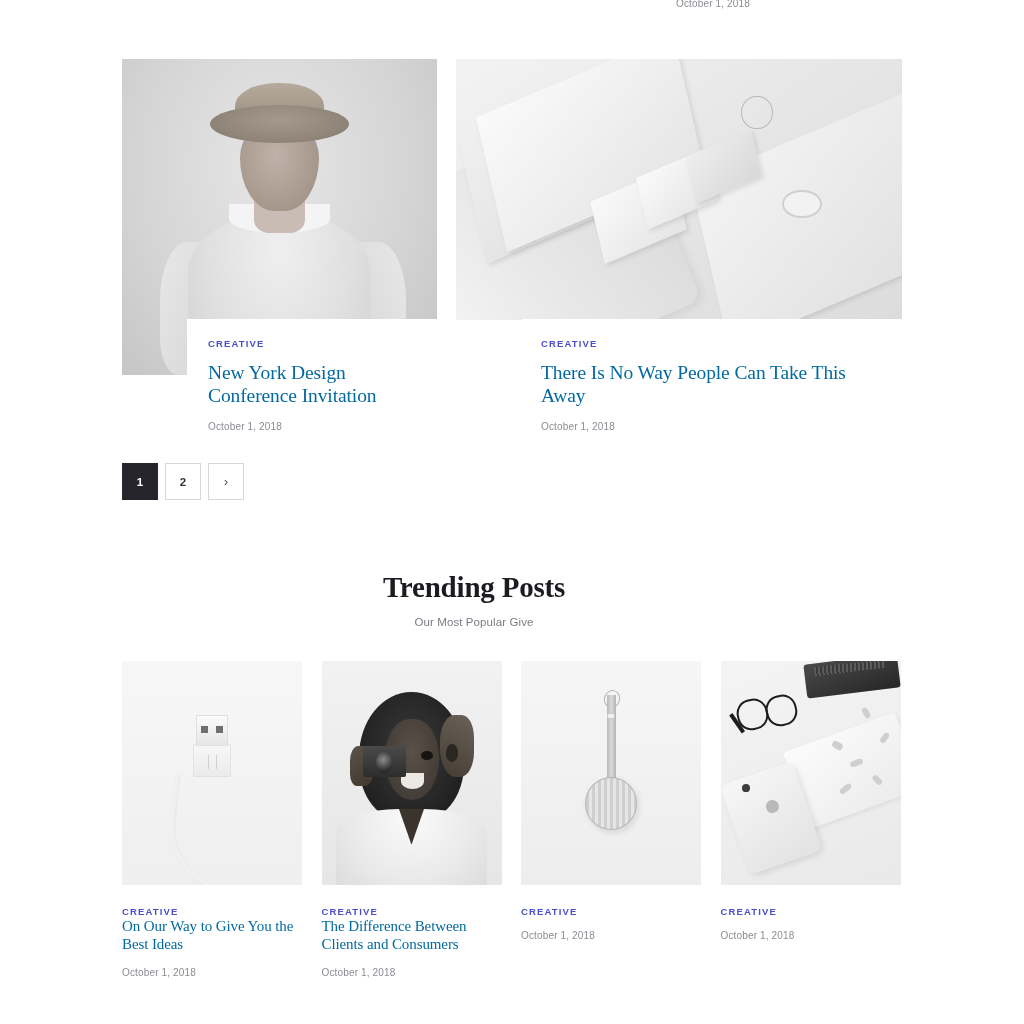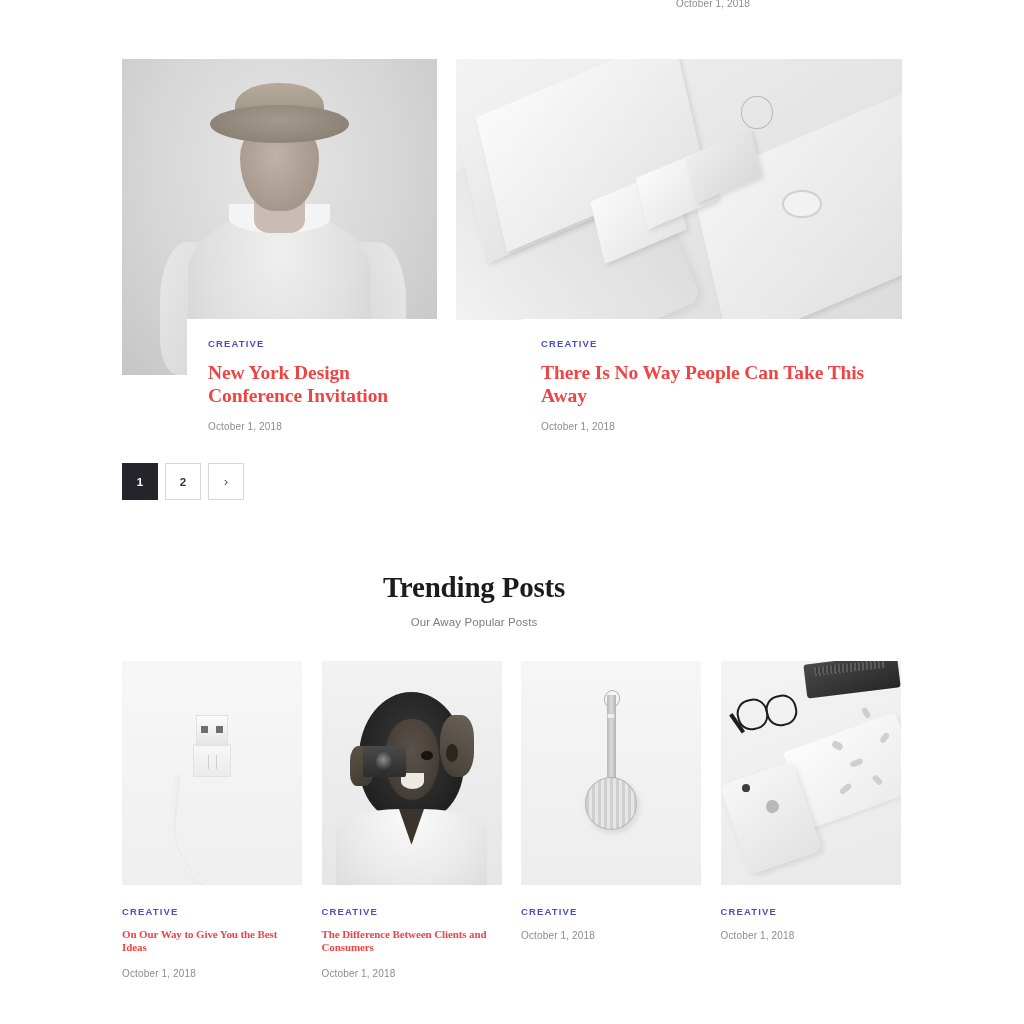--- a/index.html
+++ b/index.html
@@ -24,22 +24,22 @@
     font-family: "Liberation Sans", sans-serif;
     font-size: 9.5px;
     font-weight: 700;
     letter-spacing: 1.15px;
     color: #4a4ecb;
     text-transform: uppercase;
     line-height: 1;
   }
   .ttl {
     font-family: "Liberation Serif", serif;
-    font-weight: 700;
-    color: #ef4444;
+    font-weight: 400;
+    color: #0369a1;
     letter-spacing: -0.1px;
   }
   .date {
     font-family: "Liberation Sans", sans-serif;
     font-size: 10px;
     color: #8b8b93;
     letter-spacing: 0.15px;
     line-height: 1;
   }
 
@@ -142,21 +142,21 @@
     width: 780px;
     display: flex;
     gap: 19.5px;
   }
   .tcard { width: 180px; }
   .tthumb {
     width: 180px; height: 224px;
     overflow: hidden;
     margin-bottom: 22px;
   }
-  .tcard .ttl  { font-size: 11px; line-height: 1.25; margin-top: 11px; }
+  .tcard .ttl  { font-size: 15px; line-height: 1.25; margin-top: 0; }
   .tcard .date { margin-top: 14px; }
 
   
   .ph { position: relative; width: 100%; height: 100%; }
 
   
   .ph-man { background: linear-gradient(170deg,#dcdcdc 0%,#d2d2d2 55%,#c9c9c9 100%); }
   .ph-man .wall  { position:absolute; inset:0; background:radial-gradient(ellipse at 48% 34%, #e6e6e6 0%, #d4d4d4 60%, #c4c4c4 100%); }
   .ph-man .body  { position:absolute; left:21%; top:49%; width:58%; height:56%;
                    background:radial-gradient(ellipse at 50% 20%, #efefef 0%, #e0e0e0 55%, #cfcfcf 100%);
@@ -336,21 +336,21 @@
   </div>
 
   <div class="pagination">
     <div class="pg active">1</div>
     <div class="pg">2</div>
     <div class="pg next">›</div>
   </div>
 
   <div class="section-head">
     <div class="section-title">Trending Posts</div>
-    <div class="section-sub">Our Away Popular Posts</div>
+    <div class="section-sub">Our Most Popular Give</div>
   </div>
 
   <div class="trending">
 
     <div class="tcard">
       <div class="tthumb">
         <div class="ph ph-usb">
           <div class="wire"></div>
           <div class="plug2"></div>
           <div class="trid"></div>

